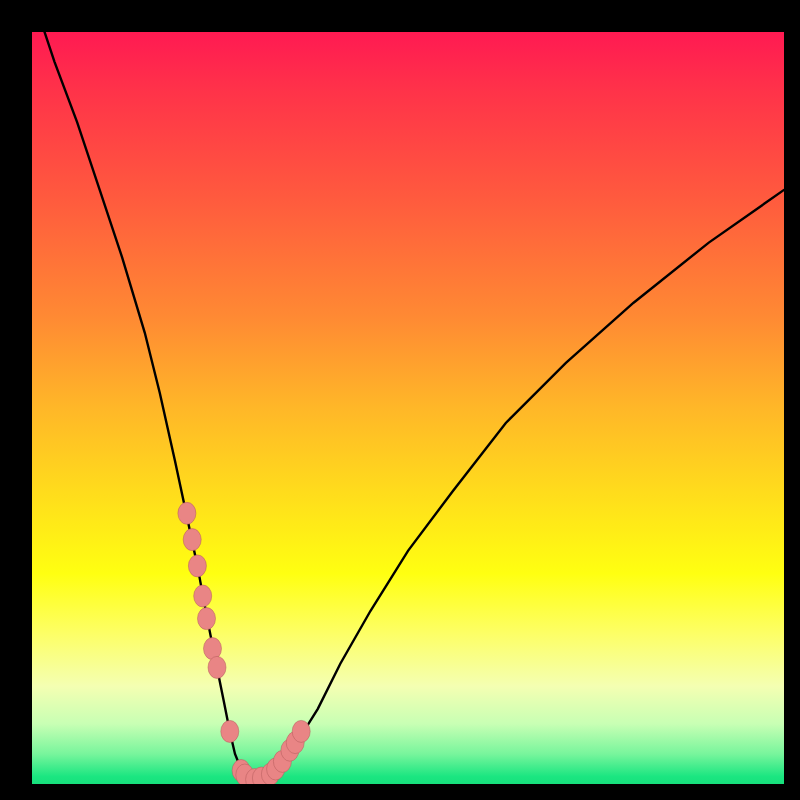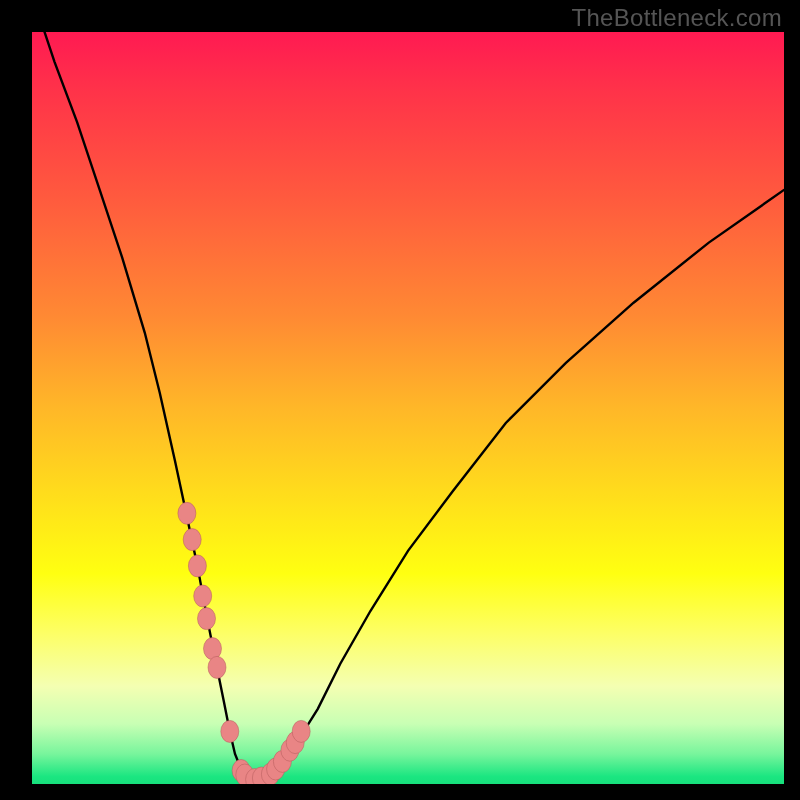--- a/index.html
+++ b/index.html
@@ -58,21 +58,20 @@
   .curve-layer, .dots-layer {
     position: absolute;
     inset: 0;
   }
   svg { display: block; }
 </style>
 </head>
 <body>
 
 <div class="stage">
-  <div class="watermark">TheBottleneck.com</div>
 
   <div class="plot">
     <div class="gradient"></div>
 
     <svg class="curve-layer" viewBox="0 0 752 752" width="752" height="752" preserveAspectRatio="none">
       <path id="curve-path" d="M0.0 -37.6 L22.6 30.1 L45.1 90.2 L67.7 157.9 L90.2 225.6 L112.8 300.8 L127.8 361.0 L142.9 428.6 L154.2 481.3 L165.4 533.9 L175.2 586.6 L184.2 631.7 L191.8 669.3 L197.8 699.4 L203.0 721.9 L209.1 737.0 L214.3 744.5 L218.8 748.2 L229.4 747.5 L240.6 740.7 L251.9 729.4 L267.0 706.9 L285.8 676.8 L308.3 631.7 L338.4 579.0 L376.0 518.9 L421.1 458.7 L473.8 391.0 L533.9 330.9 L601.6 270.7 L676.8 210.6 L752.0 157.9" fill="none" stroke="#000000" stroke-width="2.4" stroke-linecap="round"></path>
     </svg>
 
     <svg class="dots-layer" viewBox="0 0 752 752" width="752" height="752" preserveAspectRatio="none">
       <g id="dots-group">

